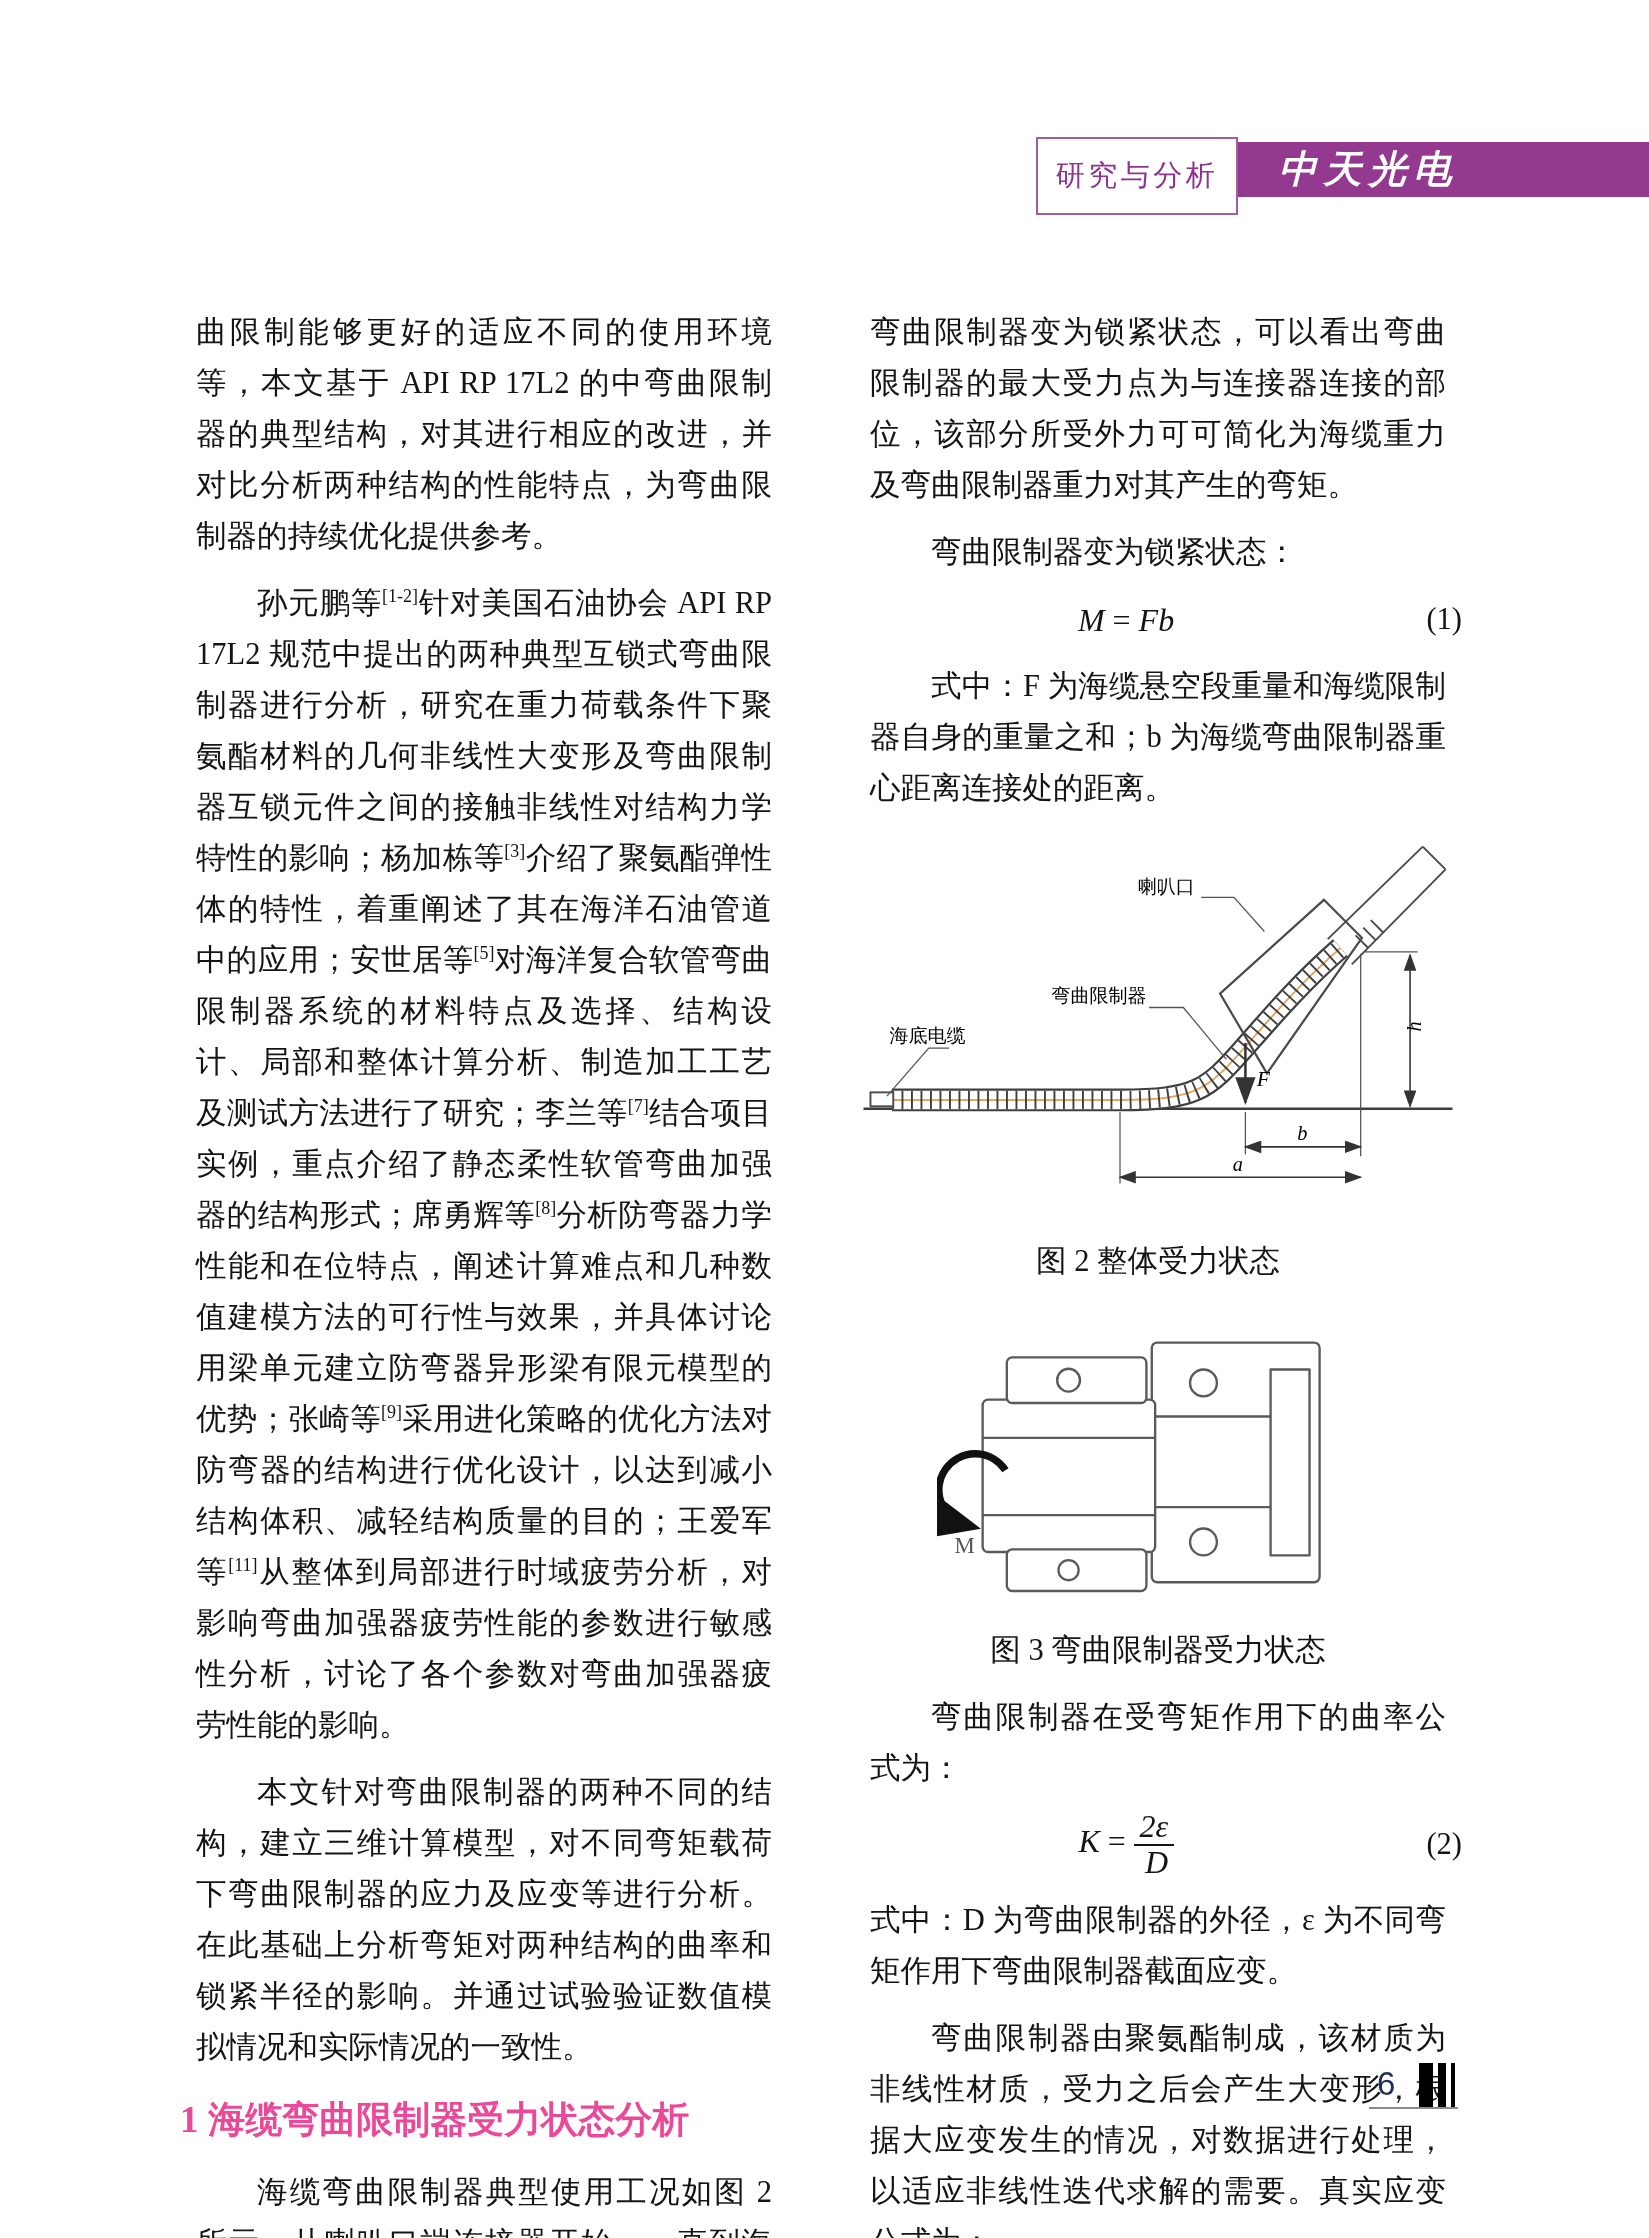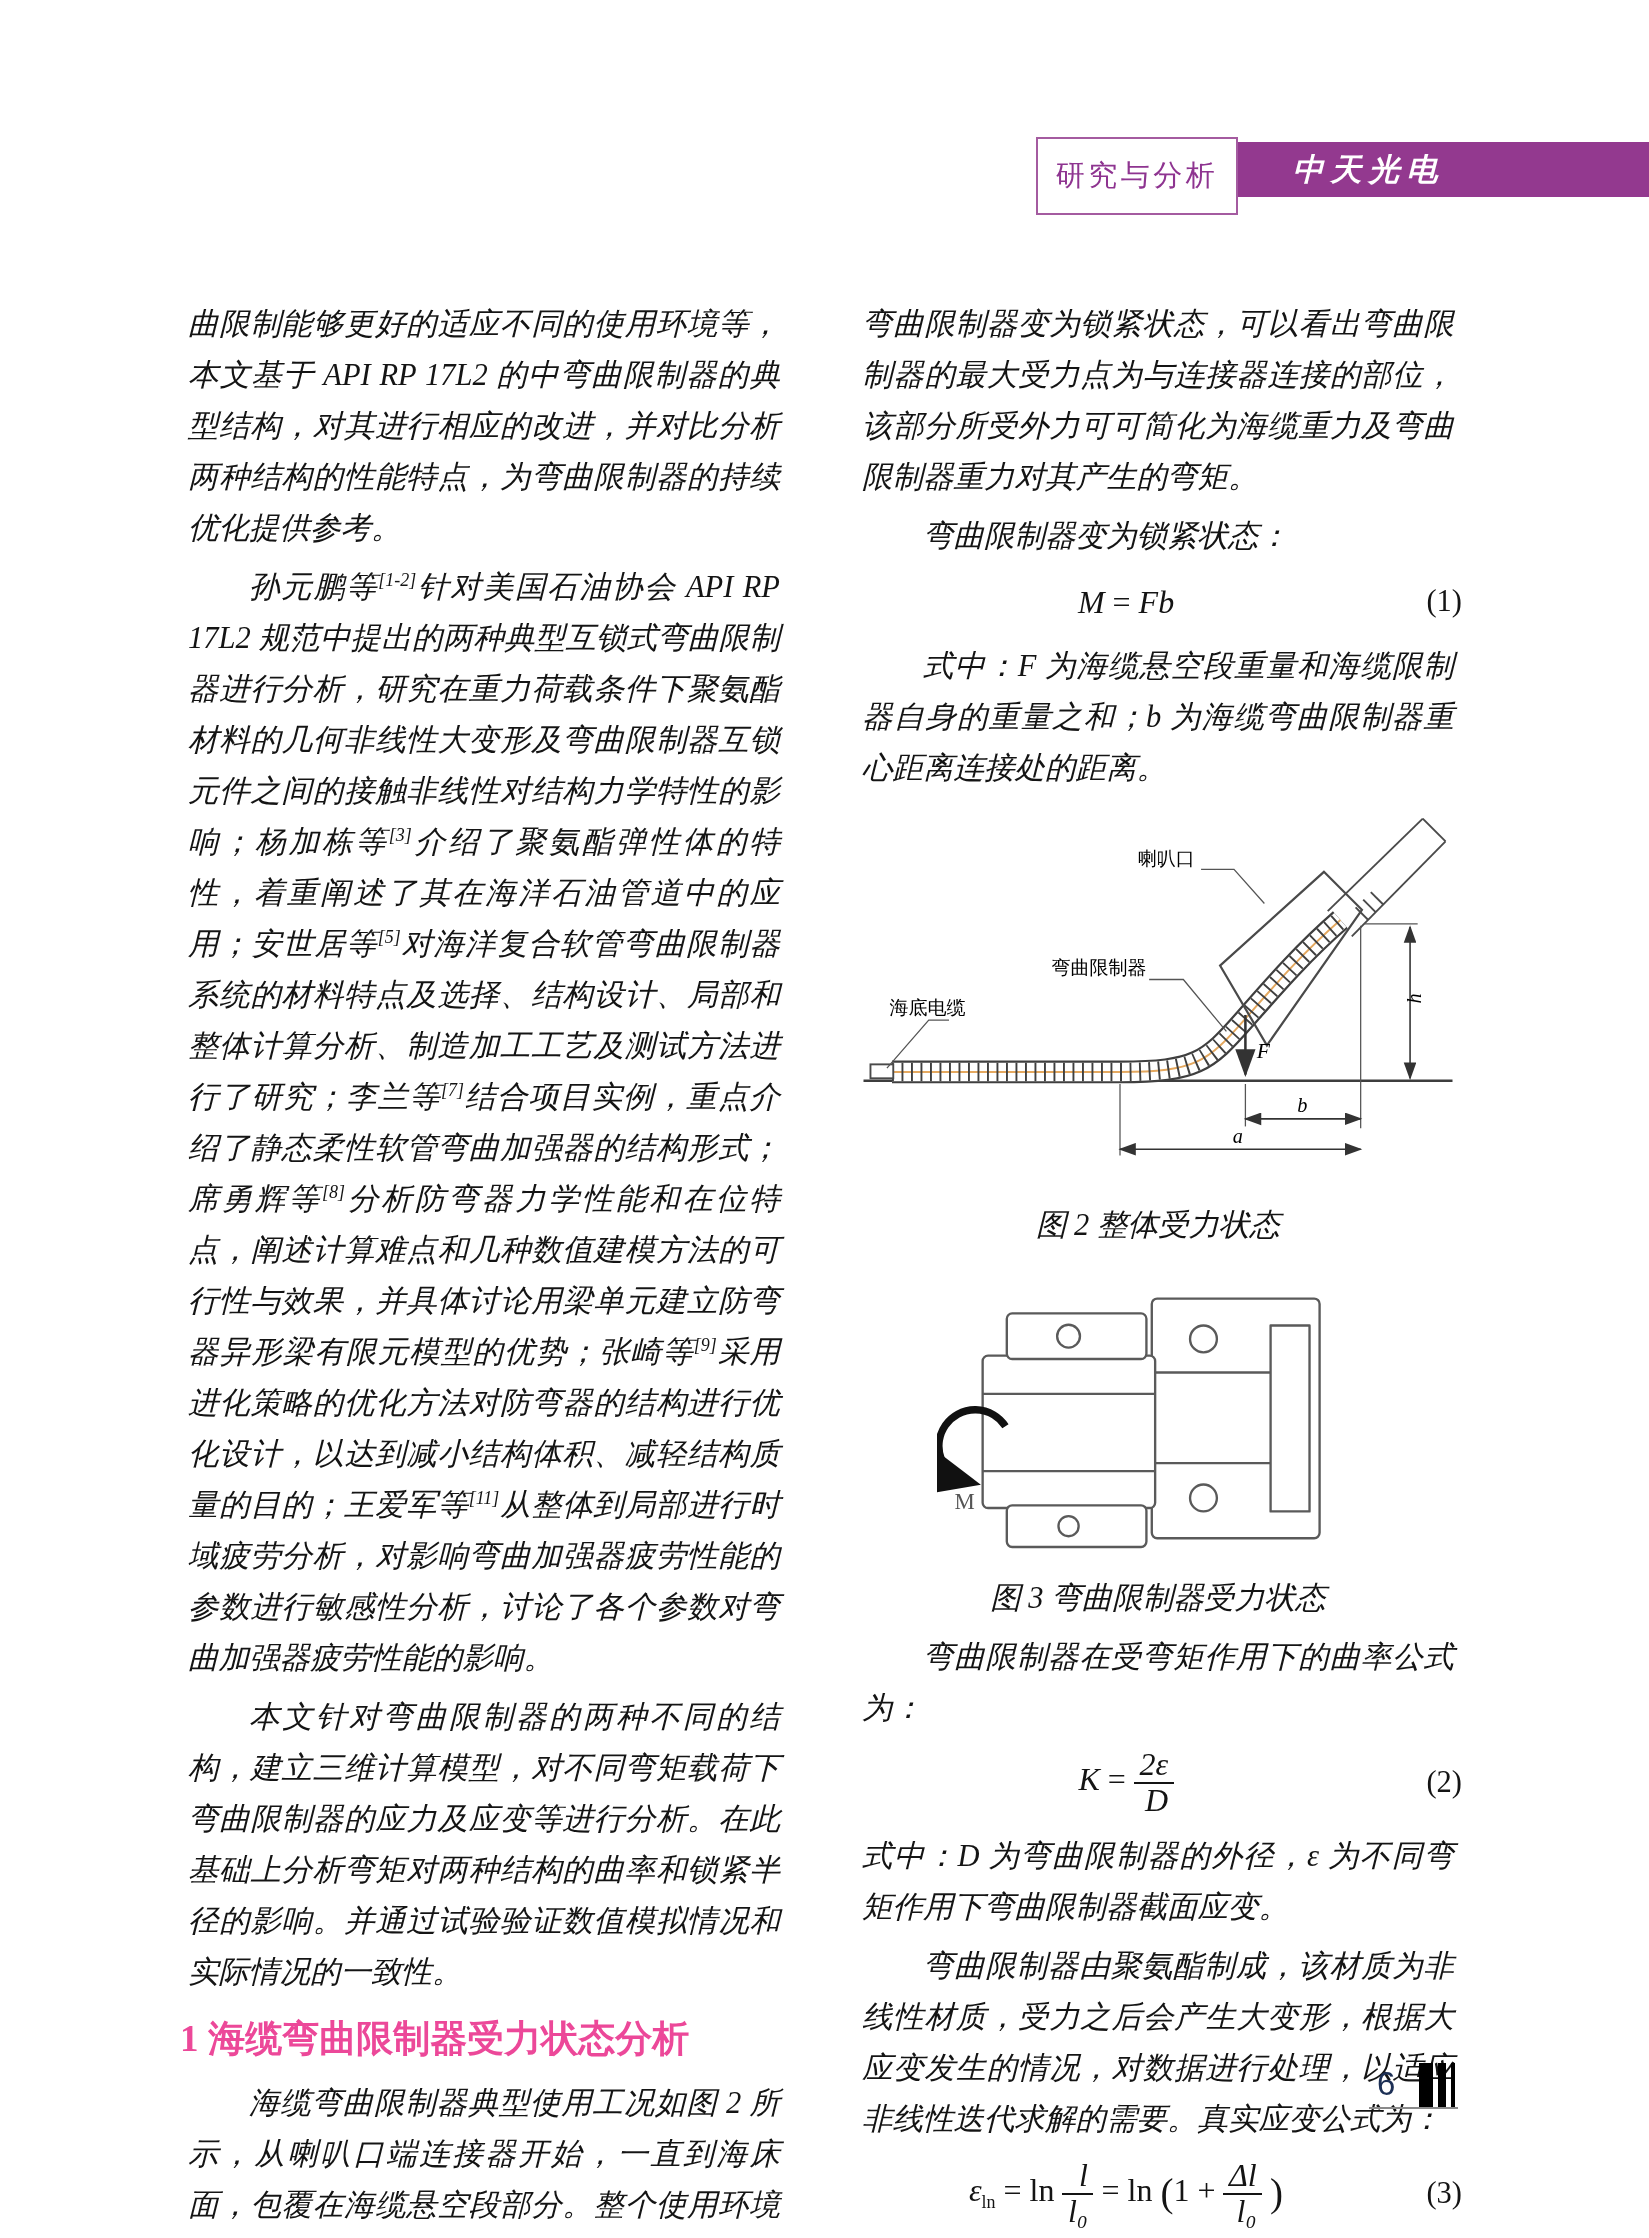--- a/index.html
+++ b/index.html
@@ -4,27 +4,27 @@
 <style>
   html,body{margin:0;padding:0;background:#ffffff;}
   .page{position:relative;width:1650px;height:2239px;background:#ffffff;overflow:hidden;
         font-family:"Liberation Serif","DejaVu Serif",serif;color:#141414;}
   
   .band{position:absolute;left:1238px;top:142px;width:412px;height:55px;background:#93398f;}
   .label-box{position:absolute;left:1036px;top:137px;width:202px;height:78px;background:#fff;
              border:2.1px solid #a45ba0;box-sizing:border-box;display:flex;align-items:center;justify-content:center;}
   .label-box span{color:#8e3490;font-size:29px;font-family:"Liberation Sans","DejaVu Sans",sans-serif;letter-spacing:3.5px;}
   .brand{position:absolute;left:1254px;top:142px;width:229px;height:55px;display:flex;align-items:center;justify-content:center;
-         color:#ffffff;font-size:31px;font-weight:bold;font-style:italic;letter-spacing:7px;
+         color:#ffffff;font-size:38px;font-weight:bold;font-style:italic;letter-spacing:7px;
          font-family:"DejaVu Serif",serif;}
   
   .col{position:absolute;top:291px;width:608px;font-size:30.5px;line-height:51px;text-align:justify;}
   .col-left{left:180px;}
   .col-right{left:854px;}
-  .col p{margin:8px;font-style:italic;}
+  .col p{margin:16px;}
   .indent{text-indent:2em;}
   sup.ref{font-size:18px;line-height:0;vertical-align:super;}
   h2.sec{margin:9.7px 0 5.5px 0;font-size:37px;line-height:62px;color:#ec4899;font-weight:bold;text-align:left;}
   h2.sec .secnum{font-family:"Liberation Serif",serif;margin-right:9.7px;}
   
   .eqrow{display:flex;align-items:center;margin:14px 0;}
   .eqbody{flex:1;text-align:center;font-style:italic;font-size:32px;line-height:1.25;}
   .eqnum{width:64px;text-align:right;font-style:normal;font-size:30.5px;}
   .rm{font-style:normal;}
   .frac{display:inline-block;vertical-align:middle;text-align:right;line-height:1.05;}

